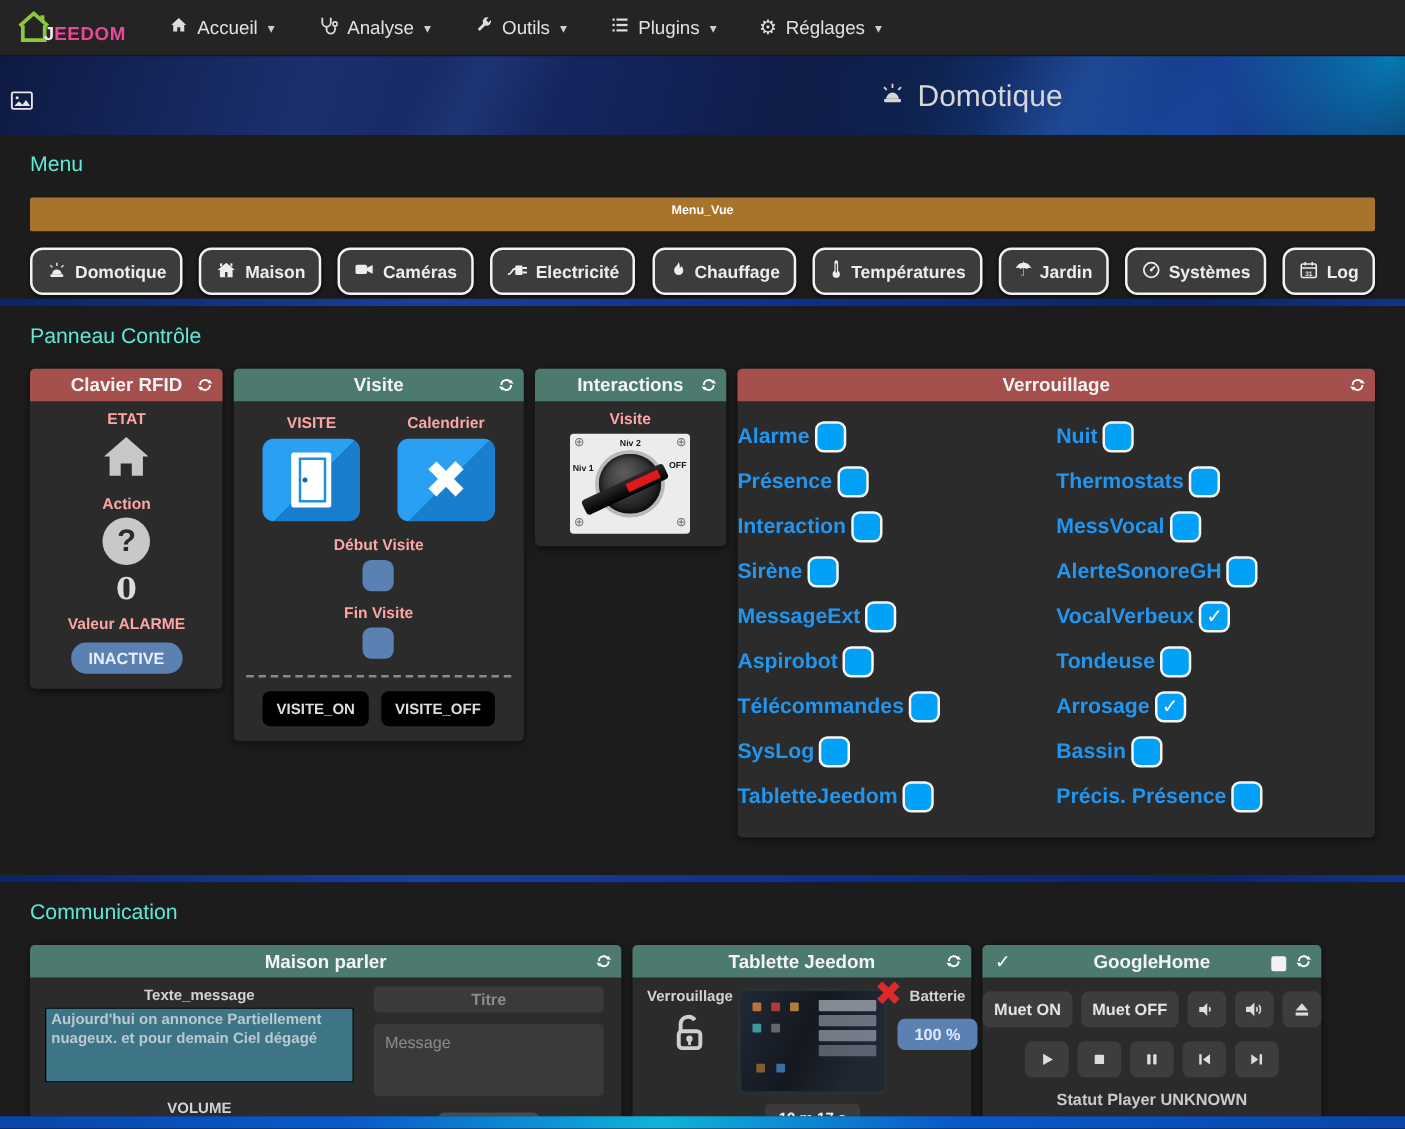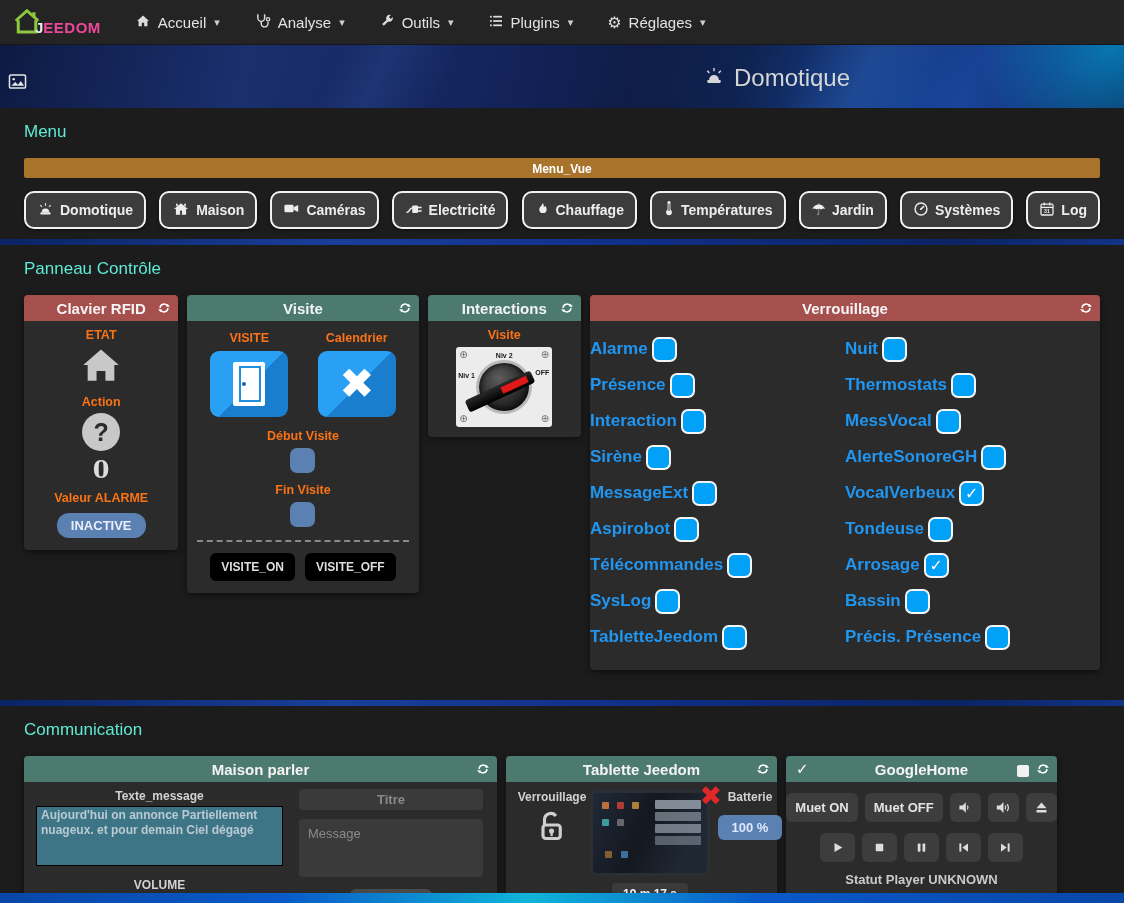--- a/index.html
+++ b/index.html
@@ -37,36 +37,36 @@
   .panel h2 { padding-top:14px; margin-bottom:16px; font-size:17px; font-weight:500; color:#5eead4; }
   .panel-menu { flex:0 0 131px; }
   .panel-control { flex:0 0 455px; }
   .panel-comm { flex:0 0 187px; overflow:hidden; }
   .strip { flex:0 0 6px;
     background:linear-gradient(90deg,#0a2464,#1a3f9a 30%,#10308a 55%,#0a2464 85%,#123387); }
   .strip-bottom { flex:1 1 auto;
     background:linear-gradient(90deg,#0846a8 0%,#0a5ac8 25%,#0fb4d8 47%,#0a58c8 68%,#0846a8 100%); }
 
   
-  .menu-vue { height:20px; line-height:22px; background:#a8742c; color:#fff; text-align:center;
-    font-weight:bold; font-size:12px; border-radius:2px; }
+  .menu-vue { height:27px; line-height:22px; background:#a8742c; color:#fff; text-align:center;
+    font-weight:bold; font-size:10px; border-radius:2px; }
   .menu-btn-row { display:flex; justify-content:space-between; margin-top:13px; }
   .menu-btn { display:inline-flex; align-items:center; gap:6px; background:#3c3c3c;
     border:2px solid #f2f2f2; border-radius:10px; padding:7px 11px; color:#ededed;
     font-weight:bold; font-size:14px; cursor:pointer; box-shadow:0 1px 3px rgba(0,0,0,.6); }
 
   
   .widget-row { display:flex; gap:9px; align-items:flex-start; }
   .widget { background:#2b2b2b; border-radius:4px; box-shadow:0 2px 6px rgba(0,0,0,.5); }
   .whdr { height:26px; display:flex; align-items:center; justify-content:center; position:relative;
     color:#f4f4f4; font-weight:600; font-size:15px; border-radius:4px 4px 0 0; }
   .hdr-red { background:#a6504d; }
   .hdr-teal { background:#4d7a6e; }
   .whdr .refresh { position:absolute; right:7px; top:6px; cursor:pointer; }
-  .wlabel { color:#f97316; font-weight:bold; font-size:12.5px; text-align:center; }
+  .wlabel { color:#fca5a5; font-weight:bold; font-size:12.5px; text-align:center; }
 
   
   .w-clavier { width:155px; text-align:center; padding-bottom:12px; }
   .w-clavier .wlabel { margin-top:7px; }
   .qmark { width:38px; height:38px; border-radius:50%; background:#c8c8c8; color:#2a2a2a;
     font-weight:bold; font-size:25px; line-height:38px; margin:4px auto 2px; }
   .zero-val { font-family:"DejaVu Serif",serif; font-weight:bold; font-size:24px; color:#dcdcdc; margin-top:4px; }
   .btn-steel { display:inline-block; background:#5b80b2; color:#e8eefb; font-weight:bold;
     font-size:13px; padding:5px 14px; border-radius:12px; margin-top:8px; cursor:pointer; }
 

